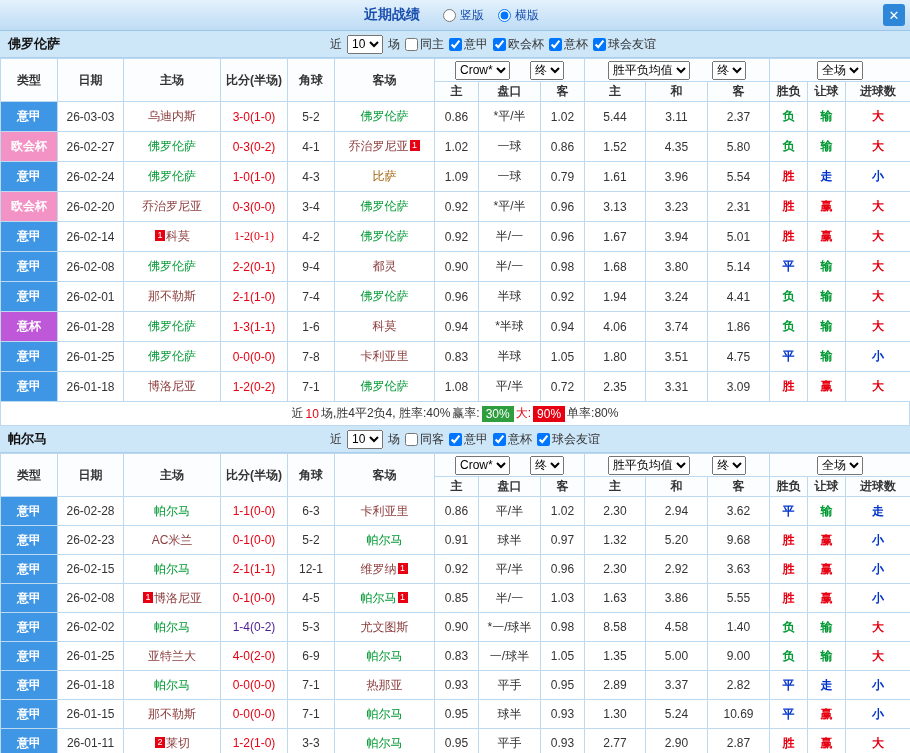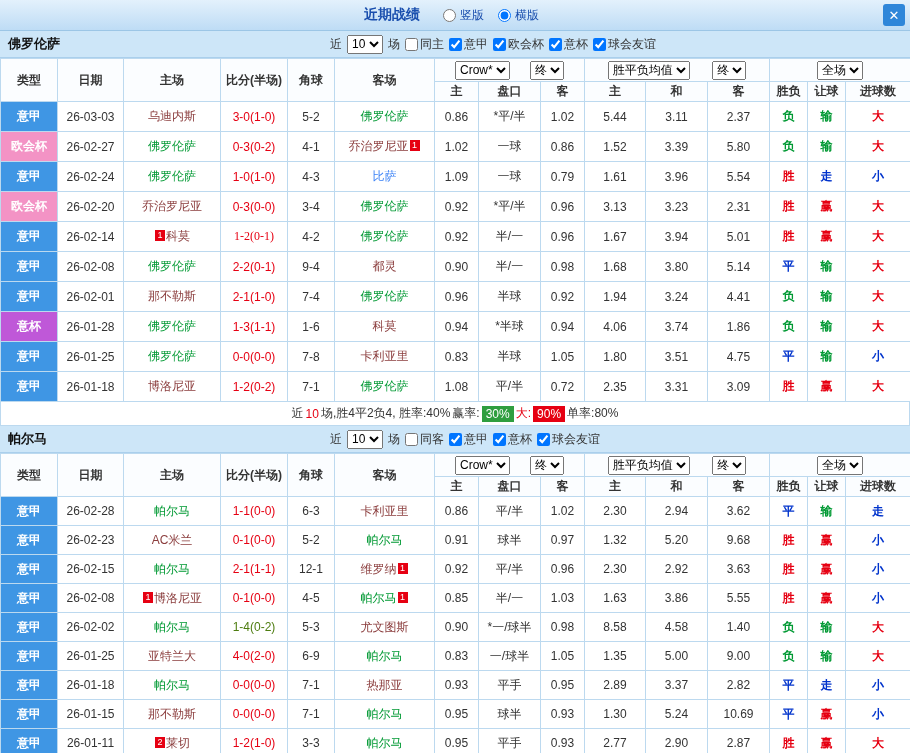--- a/index.html
+++ b/index.html
@@ -164,33 +164,33 @@
             <td class="league" style="background: rgb(243, 147, 197);">欧会杯</td>
             <td>26-02-27</td>
             <td><span style="color: rgb(0, 153, 51);">佛罗伦萨</span></td>
             <td style="color: rgb(230, 0, 18);">0-3(0-2)</td>
             <td>4-1</td>
             <td><span style="color: rgb(139, 61, 61);">乔治罗尼亚</span><span class="badge">1</span></td>
             <td>1.02</td>
             <td>一球</td>
             <td>0.86</td>
             <td>1.52</td>
-            <td>3.39</td>
+            <td>4.35</td>
             <td>5.80</td>
             <td style="color: rgb(0, 153, 51); font-weight: bold;">负</td>
             <td style="color: rgb(0, 153, 51); font-weight: bold;">输</td>
             <td style="color: rgb(230, 0, 18); font-weight: bold;">大</td>
           </tr>
           <tr>
             <td class="league" style="background: rgb(63, 150, 228);">意甲</td>
             <td>26-02-24</td>
             <td><span style="color: rgb(0, 153, 51);">佛罗伦萨</span></td>
             <td style="color: rgb(230, 0, 18);">1-0(1-0)</td>
             <td>4-3</td>
-            <td><span style="color: #3b82f6;">比萨</span></td>
+            <td><span style="color: #a16207;">比萨</span></td>
             <td>1.09</td>
             <td>一球</td>
             <td>0.79</td>
             <td>1.61</td>
             <td>3.96</td>
             <td>5.54</td>
             <td style="color: rgb(230, 0, 18); font-weight: bold;">胜</td>
             <td style="color: rgb(0, 51, 204); font-weight: bold;">走</td>
             <td style="color: rgb(0, 51, 204); font-weight: bold;">小</td>
           </tr>
@@ -473,21 +473,21 @@
             <td>3.86</td>
             <td>5.55</td>
             <td style="color: rgb(230, 0, 18); font-weight: bold;">胜</td>
             <td style="color: rgb(230, 0, 18); font-weight: bold;">赢</td>
             <td style="color: rgb(0, 51, 204); font-weight: bold;">小</td>
           </tr>
           <tr>
             <td class="league" style="background: rgb(63, 150, 228);">意甲</td>
             <td>26-02-02</td>
             <td><span style="color: rgb(0, 153, 51);">帕尔马</span></td>
-            <td style="color: #4d7c0f;">1-4(0-2)</td>
+            <td style="color: #4c1d95;">1-4(0-2)</td>
             <td>5-3</td>
             <td><span style="color: rgb(139, 61, 61);">尤文图斯</span></td>
             <td>0.90</td>
             <td>*一/球半</td>
             <td>0.98</td>
             <td>8.58</td>
             <td>4.58</td>
             <td>1.40</td>
             <td style="color: rgb(0, 153, 51); font-weight: bold;">负</td>
             <td style="color: rgb(0, 153, 51); font-weight: bold;">输</td>

